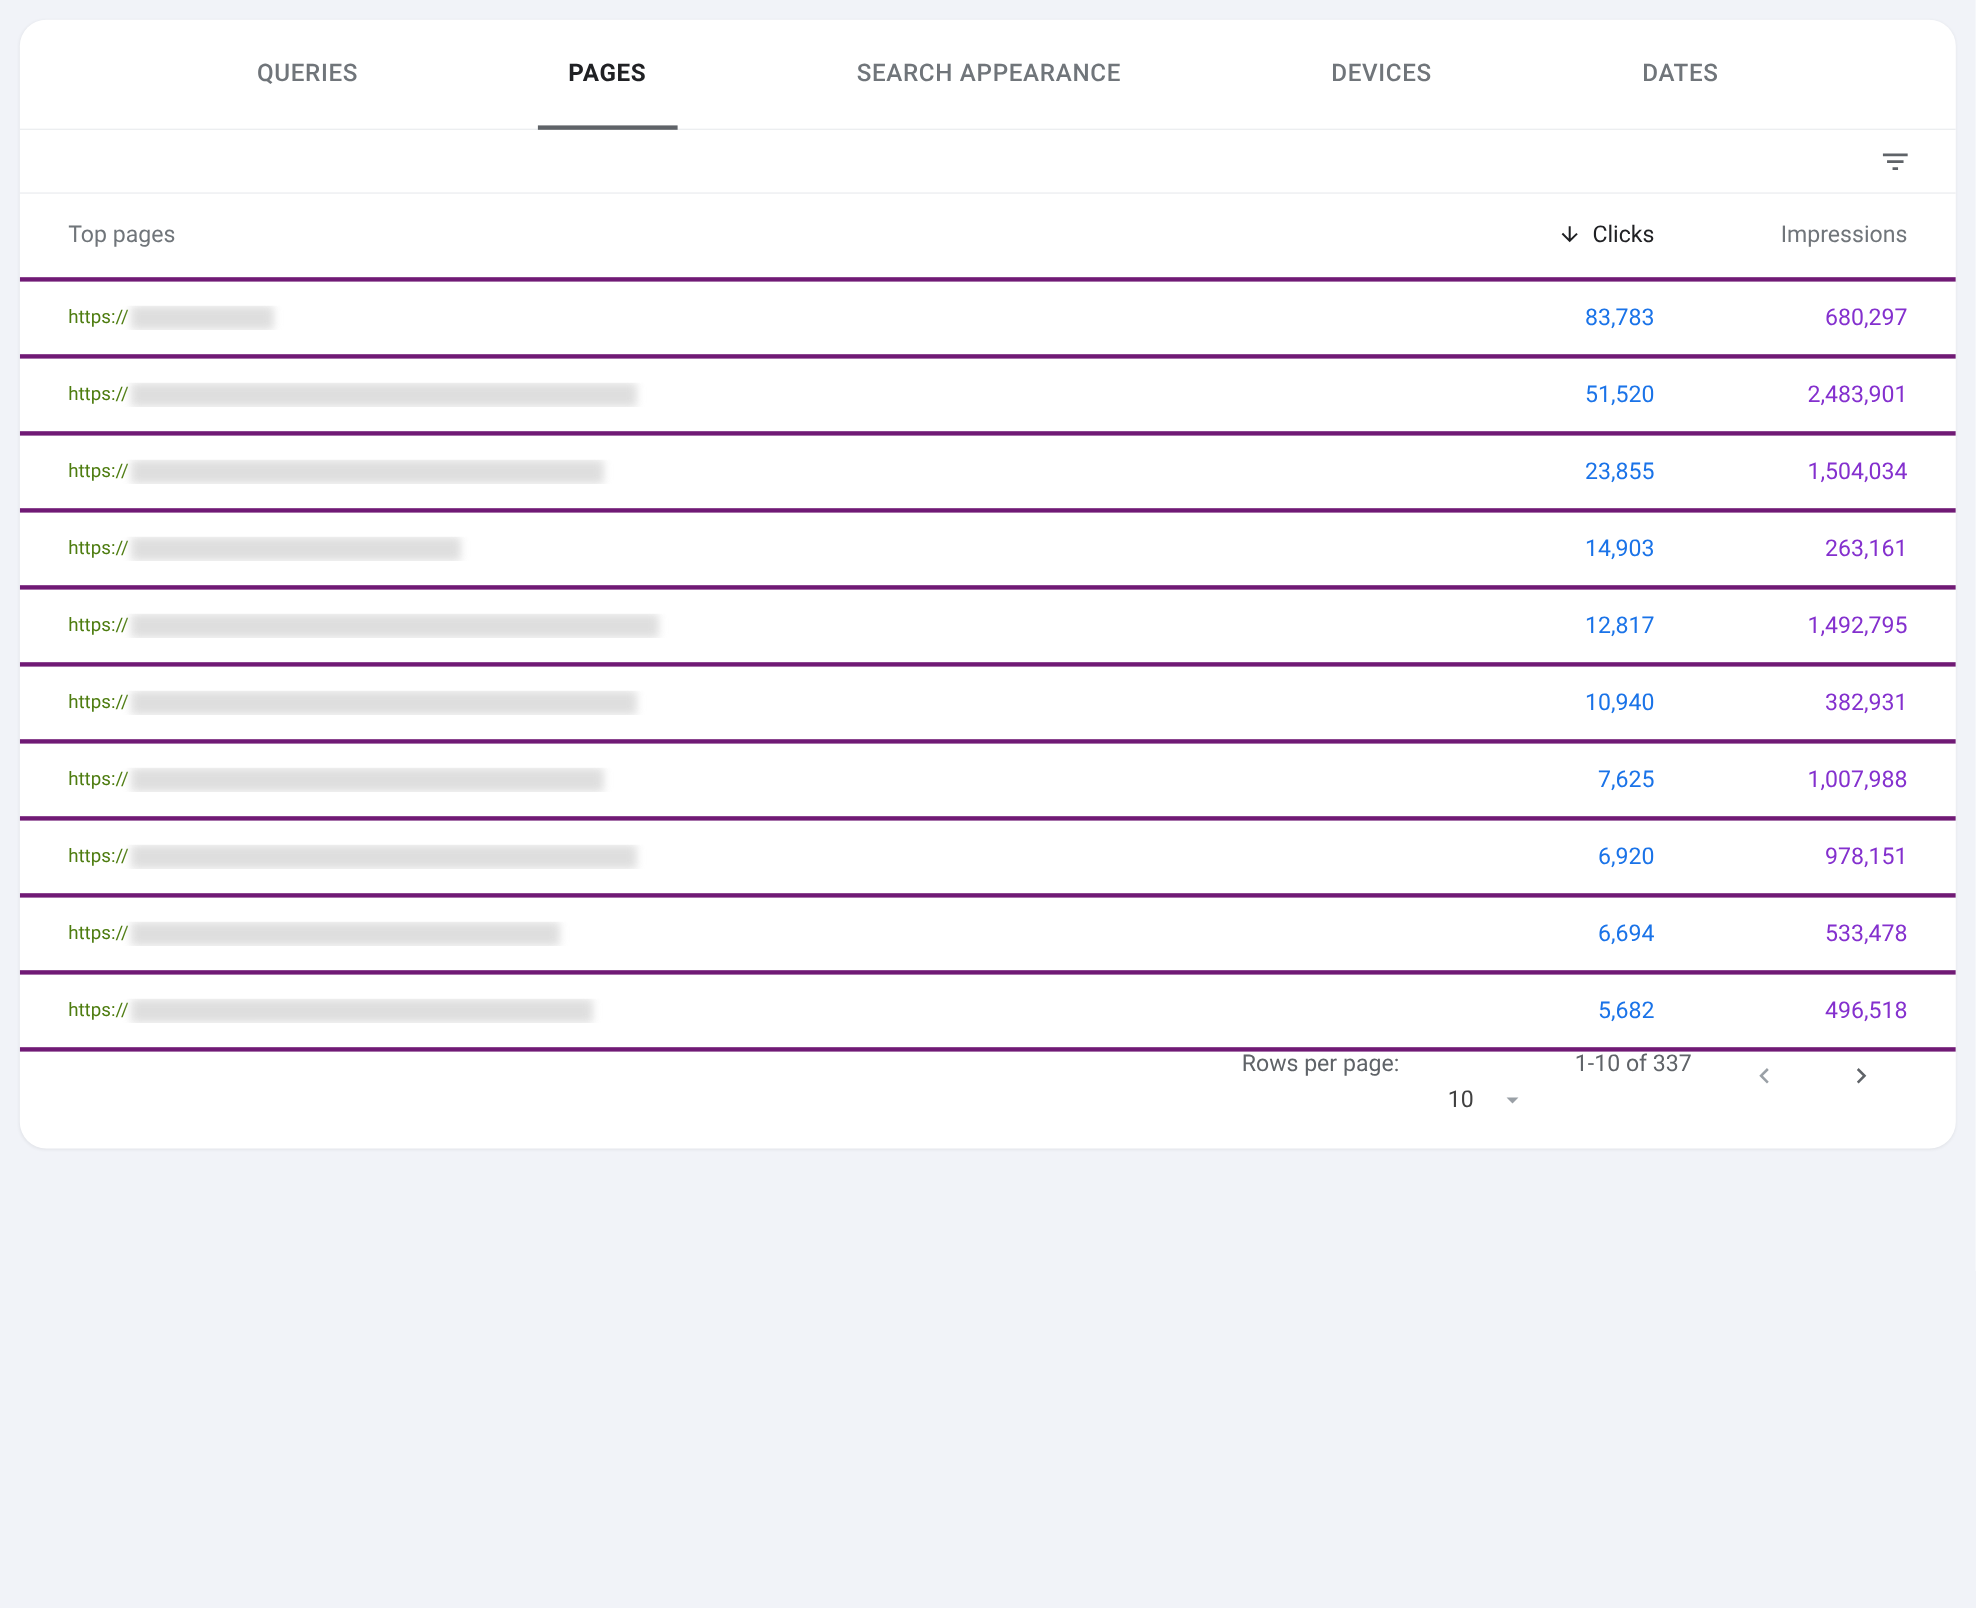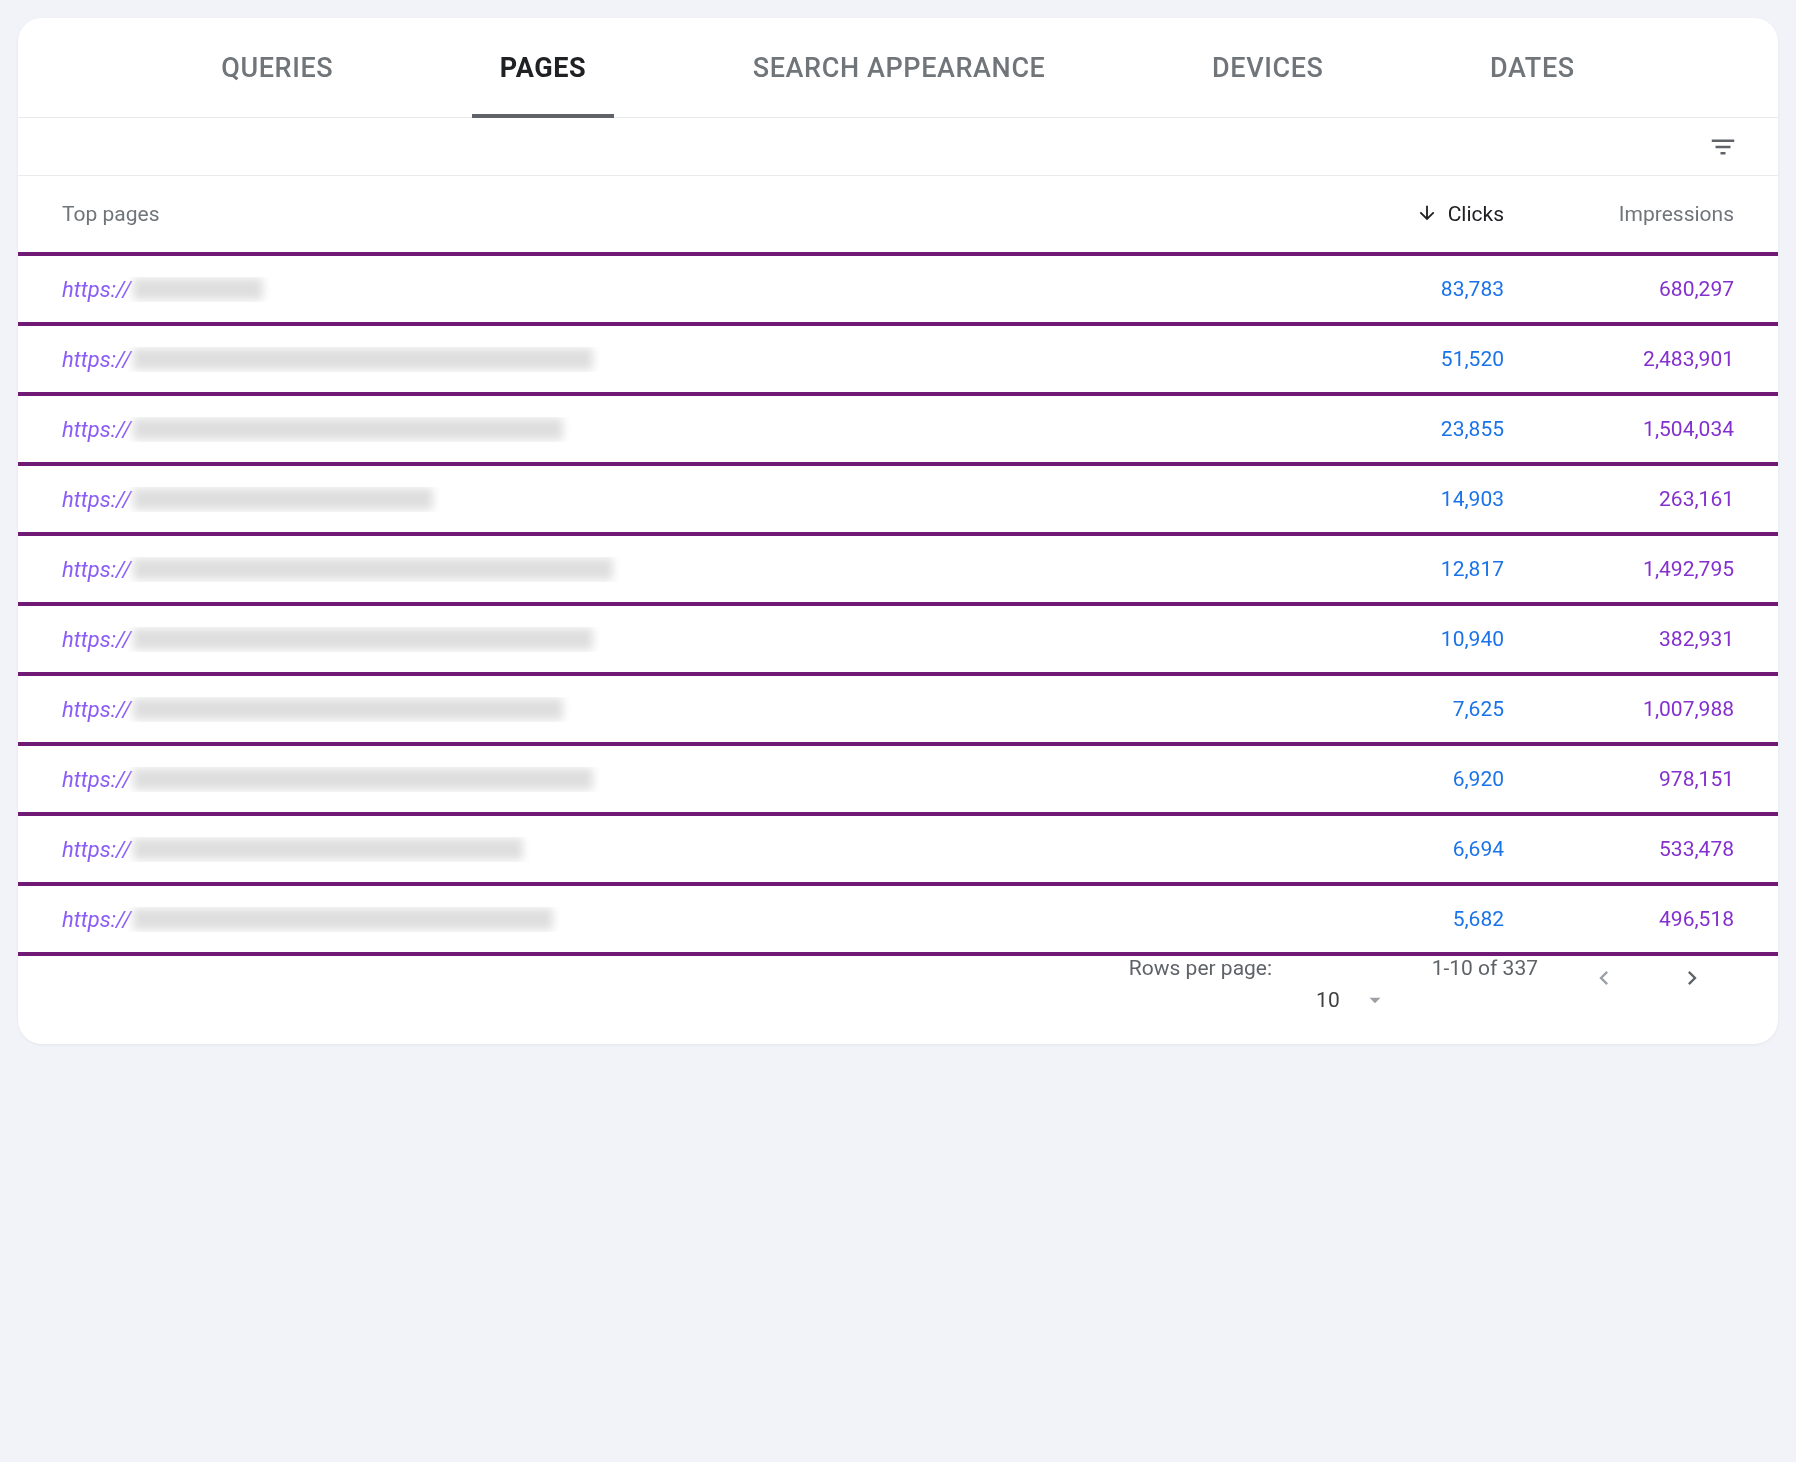--- a/index.html
+++ b/index.html
@@ -30,21 +30,21 @@
   .tab {
     letter-spacing: 0.6px;
     font-weight: 500;
     color: #70757a;
     padding: 0 8px;
     height: 100%;
     display: flex;
     align-items: center;
     cursor: pointer;
     position: relative;
-    font-size: 27px;
+    font-size: 22px;
   }
   .tab.active {
     color: #202124;
     font-weight: 700;
   }
   .tab.active::after {
     content: "";
     position: absolute;
     left: -20px; right: -20px; bottom: -1px;
     height: 4px;
@@ -87,21 +87,21 @@
   .thead .col-clicks {
     color: #202124;
     font-weight: 400;
     display: flex;
     align-items: flex-start;
     justify-content: flex-end;
     gap: 10px;
   }
   .thead .col-impr { font-weight: 400; }
   .sort-arrow { display:inline-flex; color:#202124; }
-  .url-prefix { color: #8b5cf6; font-size: 22px; white-space: nowrap; font-style: italic; }
+  .url-prefix { color: #4d7c0f; font-size: 17px; white-space: nowrap; }
   .url-blur {
     display: inline-block;
     height: 22px;
     margin-left: 2px;
     background: #d9d9d9;
     border-radius: 2px;
     filter: blur(4px);
     opacity: 0.85;
   }
   

